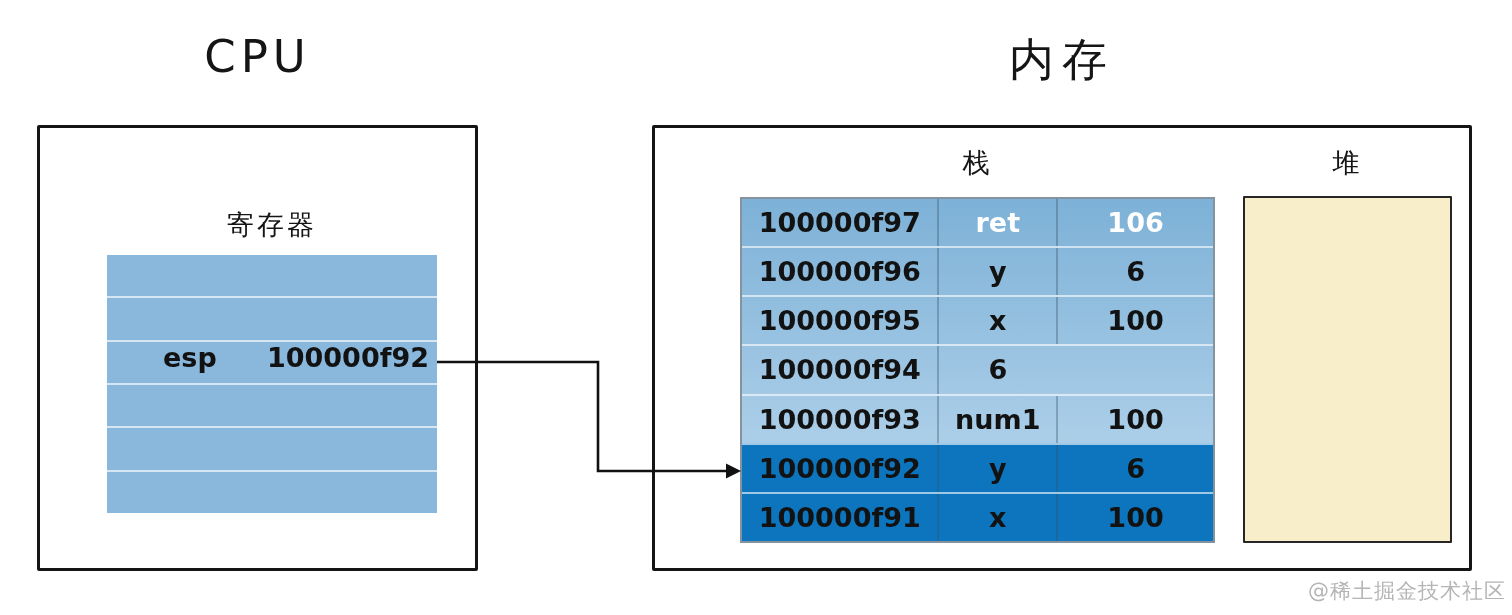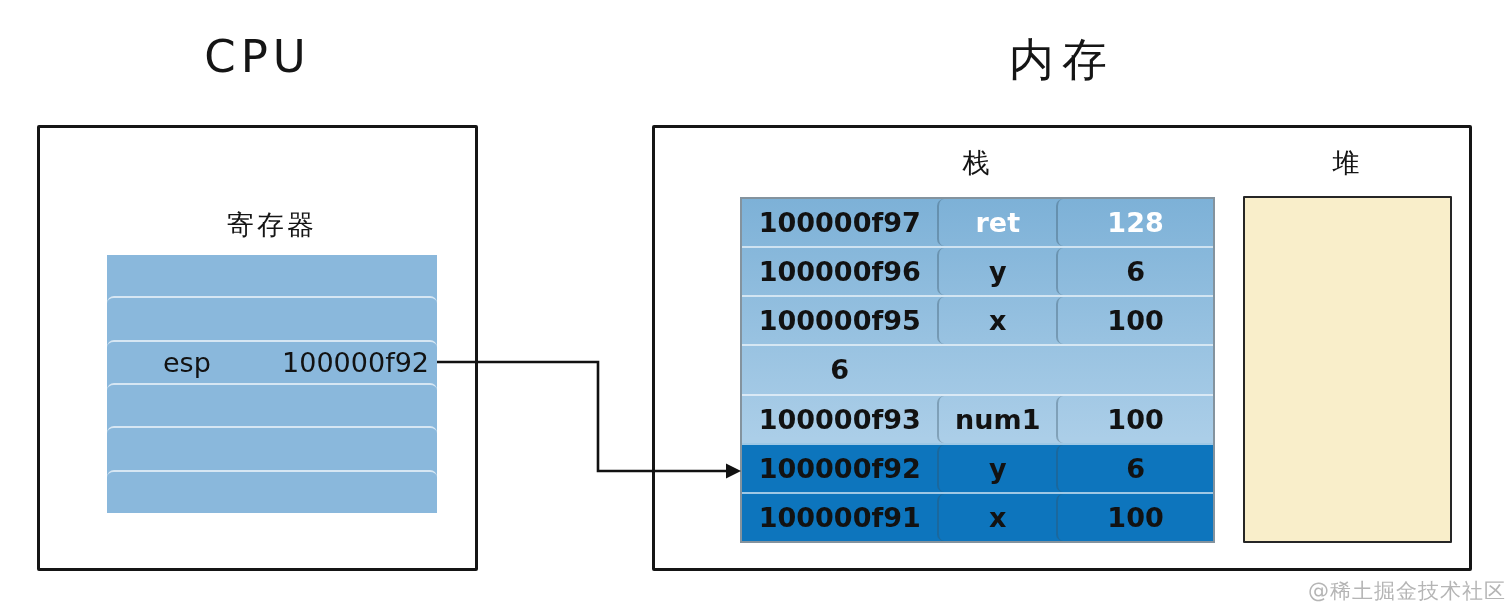--- a/index.html
+++ b/index.html
@@ -31,34 +31,34 @@
 
   .section-label{position:absolute;text-align:center;font-size:27px;font-weight:500;
     color:var(--outline);letter-spacing:3px;}
   #register-label{left:107px;top:207px;width:330px;}
   #stack-label{left:740px;top:145px;width:475px;}
   #heap-label{left:1243px;top:145px;width:209px;}
 
   
   #register-table{position:absolute;left:107px;top:255px;width:330px;height:258px;
     background:var(--register-fill);display:flex;flex-direction:column;}
-  .reg-row{flex:1;display:flex;align-items:center;font-size:27px;font-weight:normal;border-radius:7px;}
+  .reg-row{flex:1;display:flex;font-size:27px;font-weight:bold;}
   .reg-row + .reg-row{border-top:2px solid rgba(255,255,255,0.65);}
   .reg-name{padding-left:56px;}
   .reg-value{margin-left:auto;padding-right:8px;}
 
   
   #stack-table{position:absolute;left:740px;top:197px;width:475px;height:346px;
     display:flex;flex-direction:column;border:2px solid var(--table-outline);
     background:linear-gradient(180deg,var(--stack-light-top) 0%,var(--stack-light-bottom) 70%);text-align:center;}
   .stack-row{flex:1;display:grid;grid-template-columns:41.5% 25.2% 33.3%;}
   .stack-row + .stack-row{border-top:2px solid rgba(255,255,255,0.6);}
   .stack-row .cell{display:flex;align-items:center;justify-content:center;
     font-size:27px;font-weight:bold;color:var(--text-dark);}
-  .stack-row .cell + .cell{border-left:2px solid rgba(55,80,98,0.35);border-radius:7px;}
+  .stack-row .cell + .cell{border-left:2px solid rgba(55,80,98,0.35);}
   .stack-row.row-active{background:var(--stack-active);}
   .stack-row.row-return .name,.stack-row.row-return .val{color:var(--text-light);}
 
   
   #heap-box{position:absolute;left:1243px;top:196px;width:209px;height:347px;
     background:var(--heap-fill);border:2px solid #262626;border-radius:1px;}
 
   
   #esp-arrow{position:absolute;left:430px;top:348px;width:322px;height:140px;overflow:visible;}
 
@@ -104,33 +104,34 @@
       <span class="reg-value"></span>
     </div>
   </div>
 
   <div class="section-label" id="stack-label">栈</div>
 
   <div id="stack-table">
     <div class="stack-row row-return">
       <span class="cell addr">100000f97</span>
       <span class="cell name">ret</span>
-      <span class="cell val">128</span>
+      <span class="cell val">106</span>
     </div>
     <div class="stack-row row-normal">
       <span class="cell addr">100000f96</span>
       <span class="cell name">y</span>
       <span class="cell val">6</span>
     </div>
     <div class="stack-row row-normal">
       <span class="cell addr">100000f95</span>
       <span class="cell name">x</span>
       <span class="cell val">100</span>
     </div>
     <div class="stack-row row-normal">
+      <span class="cell addr">100000f94</span>
       <span class="cell val">6</span>
     </div>
     <div class="stack-row row-normal">
       <span class="cell addr">100000f93</span>
       <span class="cell name">num1</span>
       <span class="cell val">100</span>
     </div>
     <div class="stack-row row-active">
       <span class="cell addr">100000f92</span>
       <span class="cell name">y</span>

